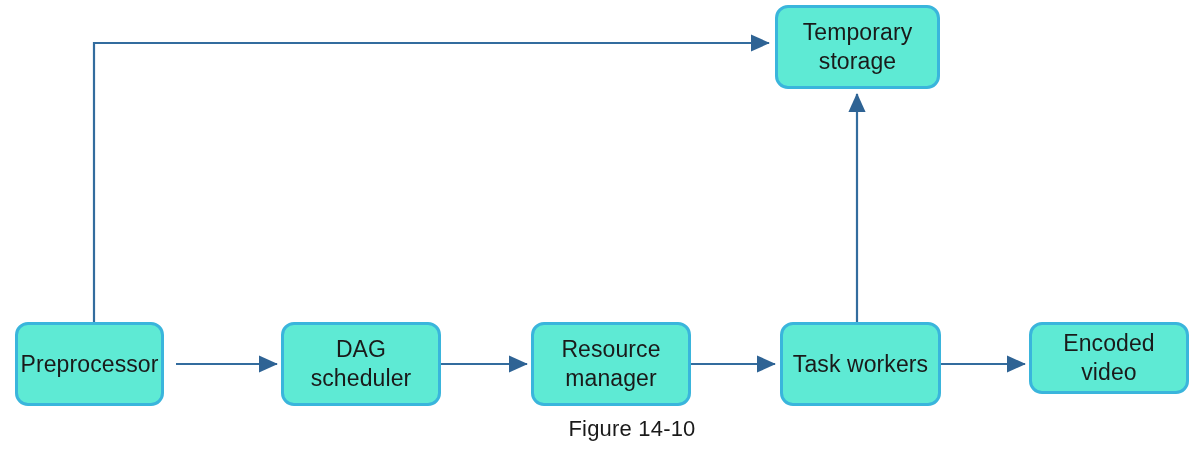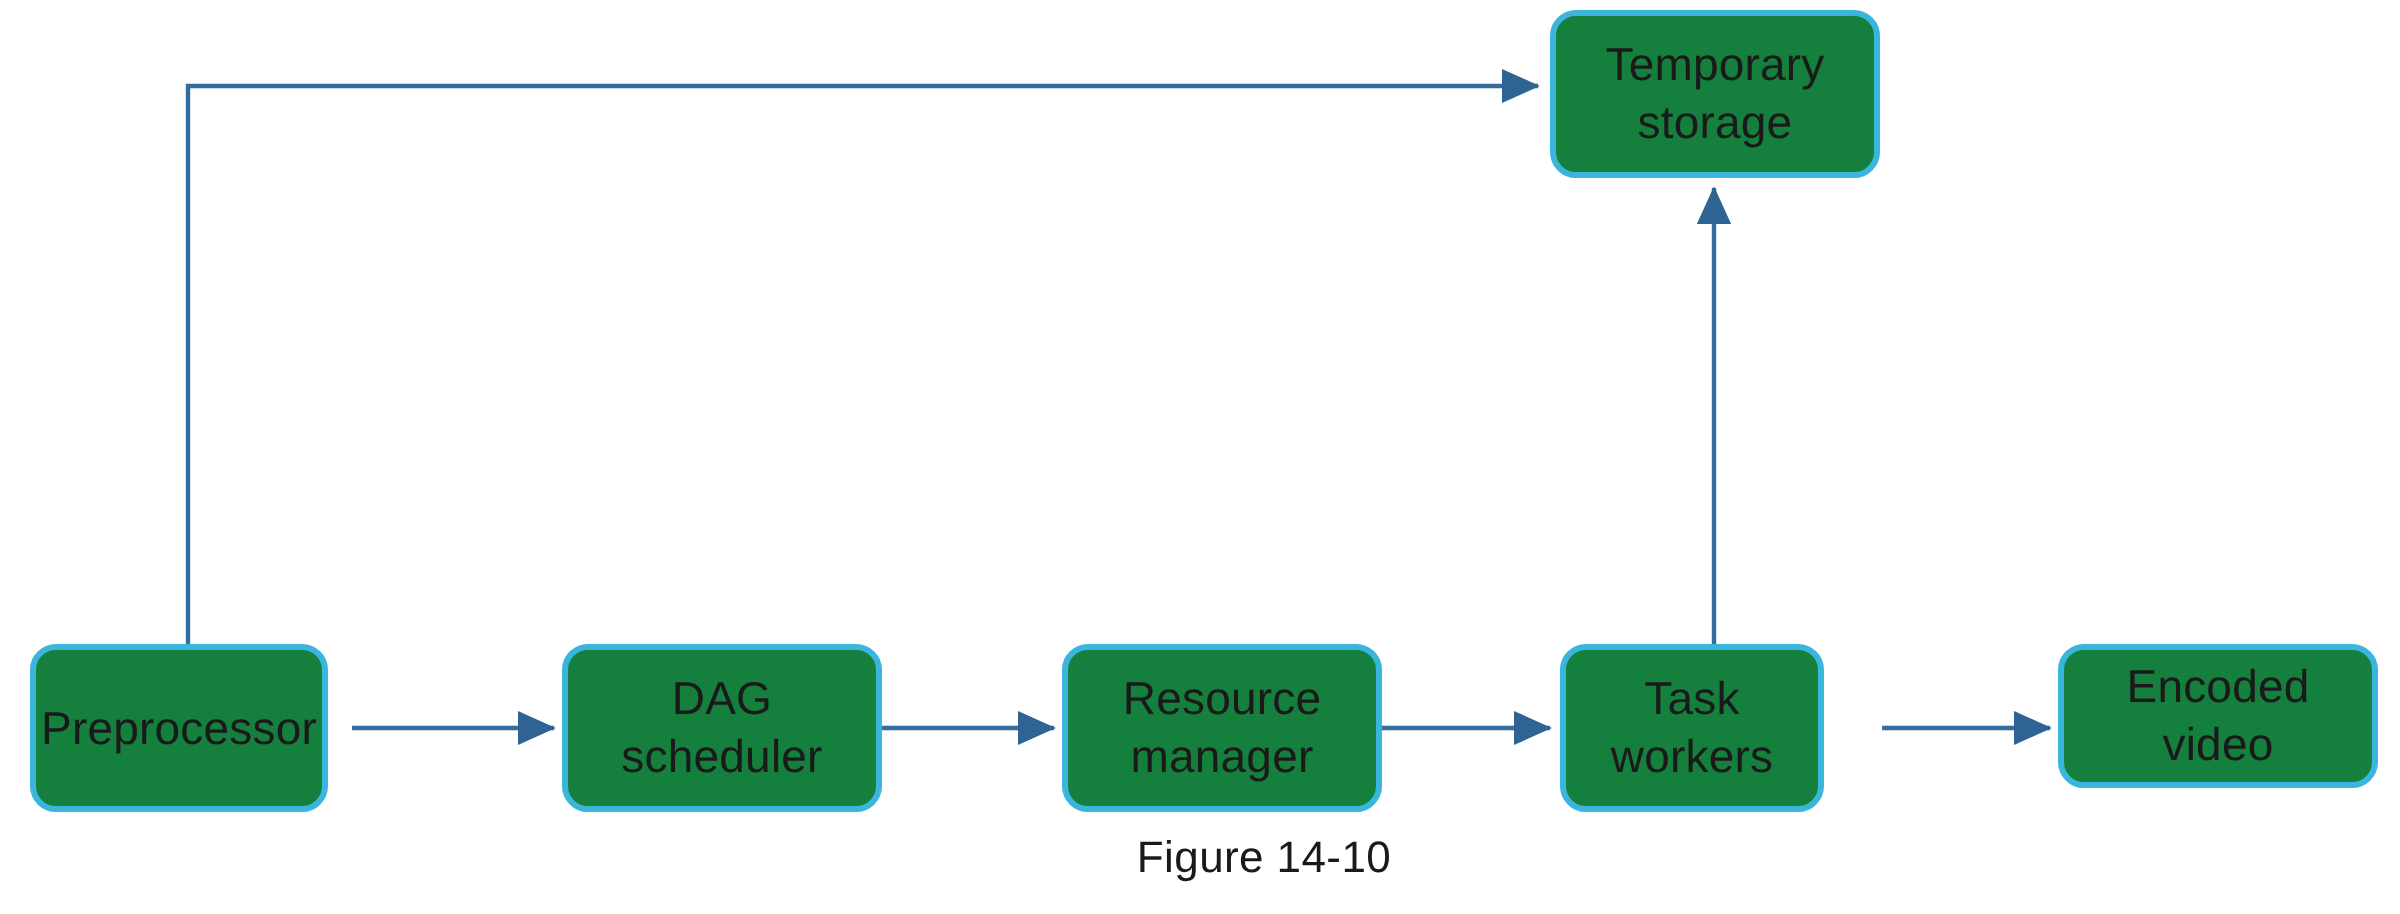--- a/index.html
+++ b/index.html
@@ -22,21 +22,21 @@
     left: 0;
     top: 0;
     width: 1200px;
     height: 457px;
   }
   .node-box {
     position: absolute;
     box-sizing: border-box;
     border: 3px solid #3AB5DC;
     border-radius: 13px;
-    background: #15803d;
+    background: #5eead4;
     display: flex;
     align-items: center;
     justify-content: center;
     text-align: center;
     color: #1a1a1a;
     font-family: "Liberation Sans", sans-serif;
     font-size: 23px;
     line-height: 1.26;
     letter-spacing: 0.1px;
     z-index: 2;
@@ -97,21 +97,21 @@
   <div class="node-box" style="left:281px; top:322px; width:160px; height:84px;">
     <span class="node-label">DAG
 scheduler</span>
   </div>
 
   <div class="node-box" style="left:531px; top:322px; width:160px; height:84px;">
     <span class="node-label">Resource
 manager</span>
   </div>
 
-  <div class="node-box" style="left:780px; top:322px; width:132px; height:84px;">
+  <div class="node-box" style="left:780px; top:322px; width:161px; height:84px;">
     <span class="node-label">Task workers</span>
   </div>
 
   <div class="node-box" style="left:1029px; top:322px; width:160px; height:72px;">
     <span class="node-label">Encoded
 video</span>
   </div>
 
   <div id="figure-caption">Figure 14-10</div>
 

